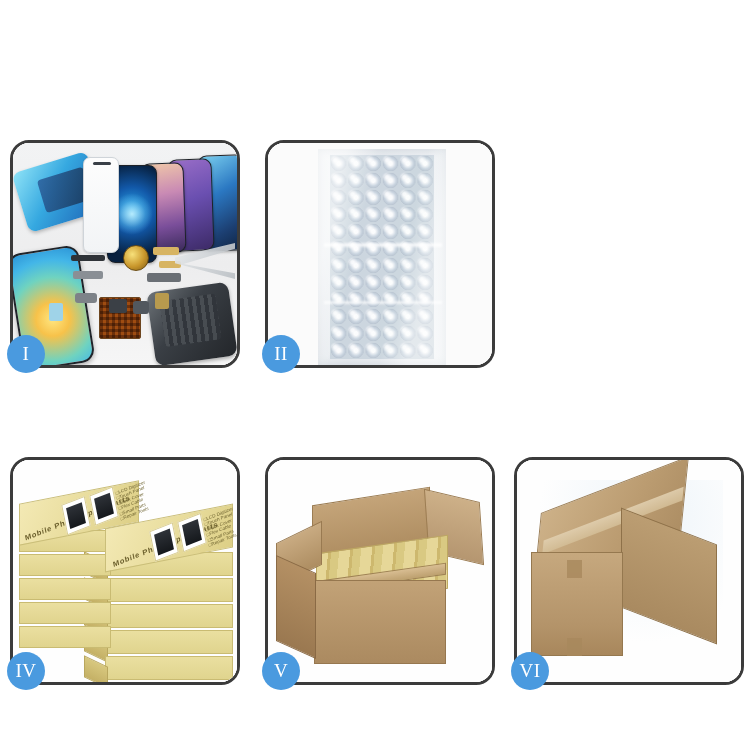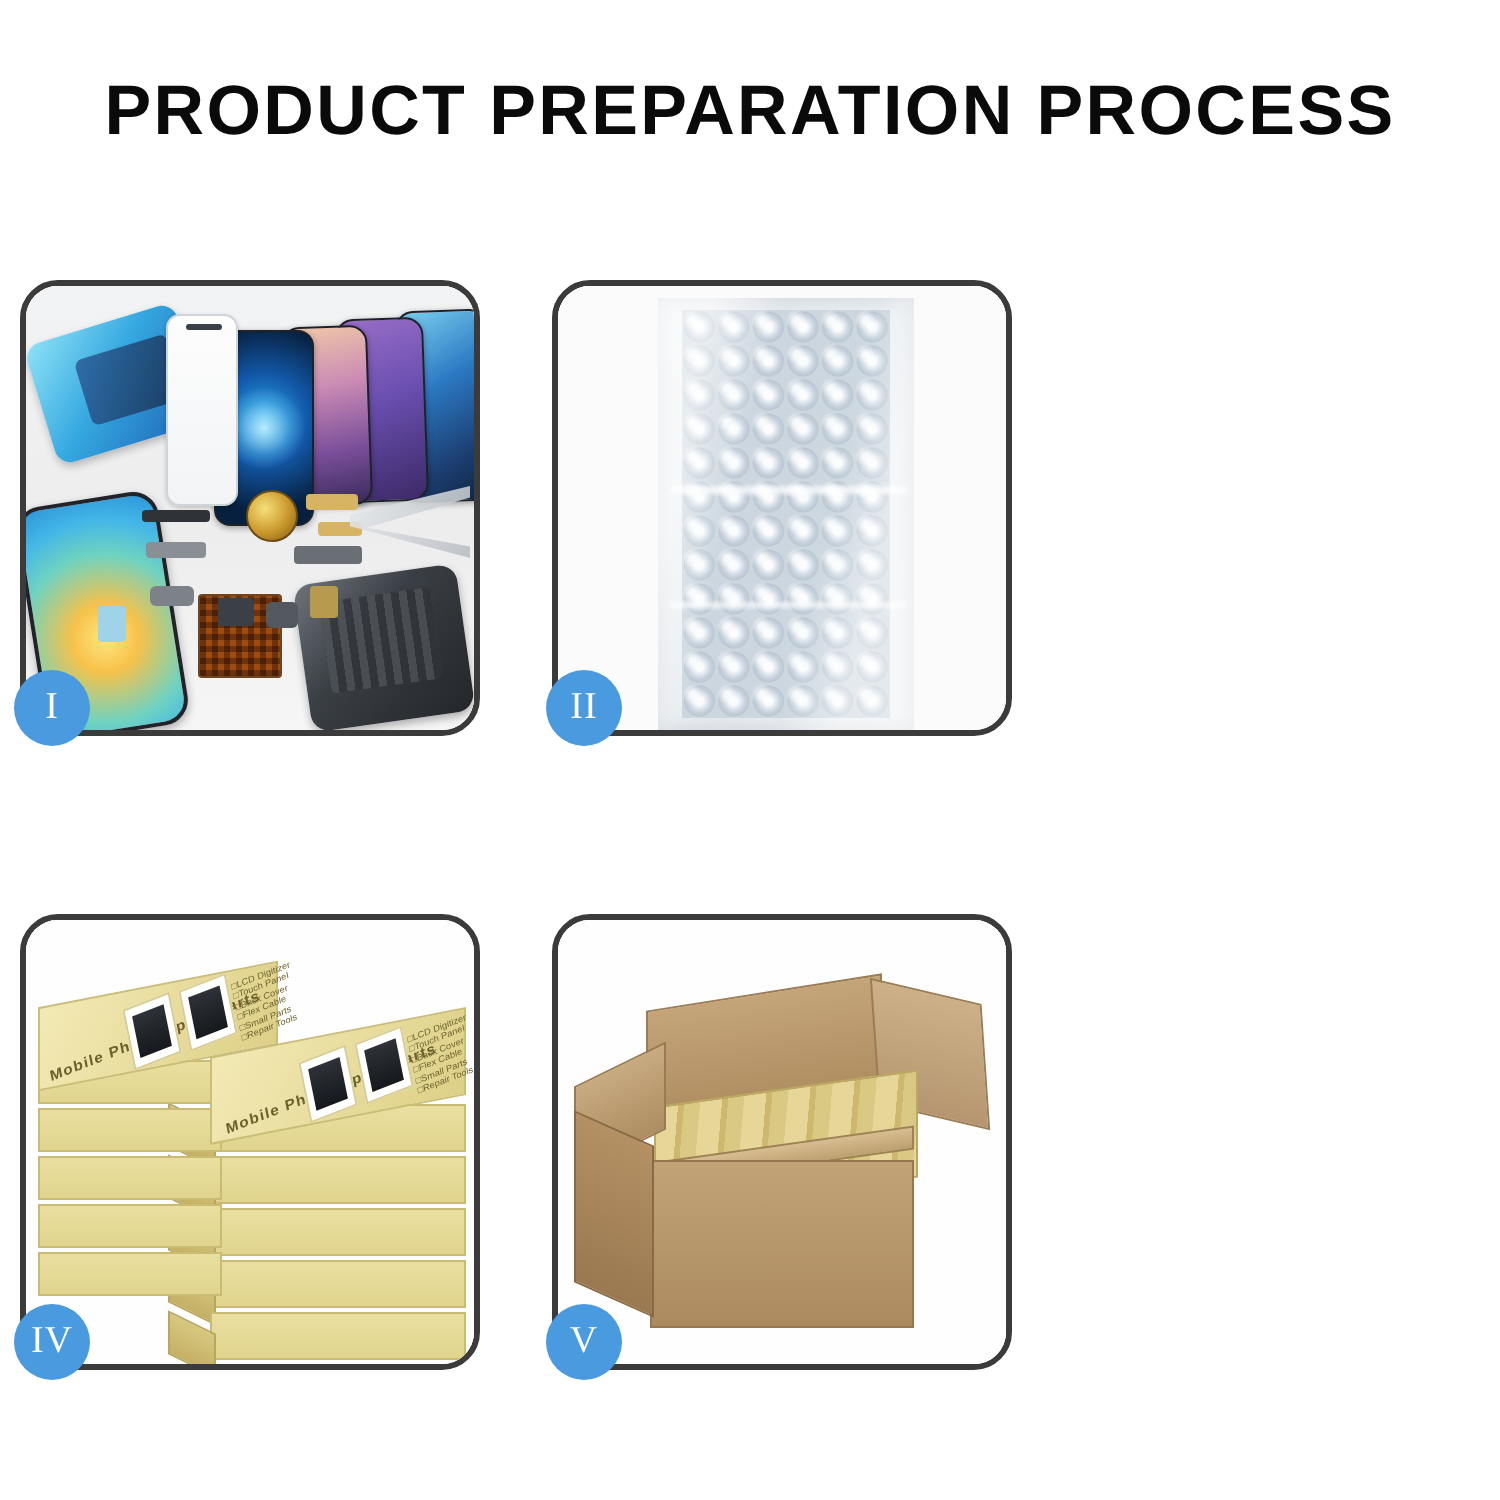--- a/index.html
+++ b/index.html
@@ -37,21 +37,21 @@
     border-radius:19px;
     background:#ffffff;
     overflow:visible;
   }
   .panel .clip {
     position:absolute; inset:0;
     border-radius:16px;
     overflow:hidden;
     background:#fff;
   }
-  .c0 { left:10px; }  .c1 { left:265px;margin-left:11px; }  .c2 { left:514px; }
+  .c0 { left:10px; }  .c1 { left:265px; }  .c2 { left:514px; }
   .r0 { top:0px; }    .r1 { top:317px; }
 
   
   .badge {
     position:absolute;
     left:-6px; bottom:-8px;
     width:38px; height:38px;
     border-radius:50%;
     background:#4a9adf;
     color:#ffffff;
@@ -324,21 +324,20 @@
   .w_seamB{ position:absolute; left:50px; top:178px; width:15px; height:18px; background:#a8885d; opacity:.8;}
   .w_shadow{ position:absolute; left:6px; top:20px; width:200px; height:180px;
     background:radial-gradient(ellipse at 62% 22%, rgba(205,225,240,.35), rgba(255,255,255,0) 62%); }
 </style>
 </head>
 <body>
 
 <div class="page">
 
   <div class="header">
-    <div class="title">PRODUCT PREPARATION PROCESS</div>
   </div>
 
   <div class="grid">
 
     <div class="panel c0 r0">
       <div class="clip">
         <div class="p1bg"></div>
         <div class="flexBlue"></div>
         <div class="phoneStack">
           <div class="ph a"></div>
@@ -454,15 +453,28 @@
         <div class="v_flapRight"></div>
         <div class="v_contents"></div>
         <div class="v_flapLeft"></div>
         <div class="v_topEdge"></div>
         <div class="v_front"></div>
         <div class="v_left"></div>
       </div>
       <div class="badge">V</div>
     </div>
 
+    <div class="panel c2 r1">
+      <div class="clip">
+        <div class="p6bg"></div>
+        <div class="w_shadow"></div>
+        <div class="w_top"></div>
+        <div class="w_tape"></div>
+        <div class="w_right"></div>
+        <div class="w_front"></div>
+        <div class="w_seamA"></div>
+        <div class="w_seamB"></div>
+      </div>
+      <div class="badge">VI</div>
+    </div>
 
   </div>
 </div>
 
 </body></html>

